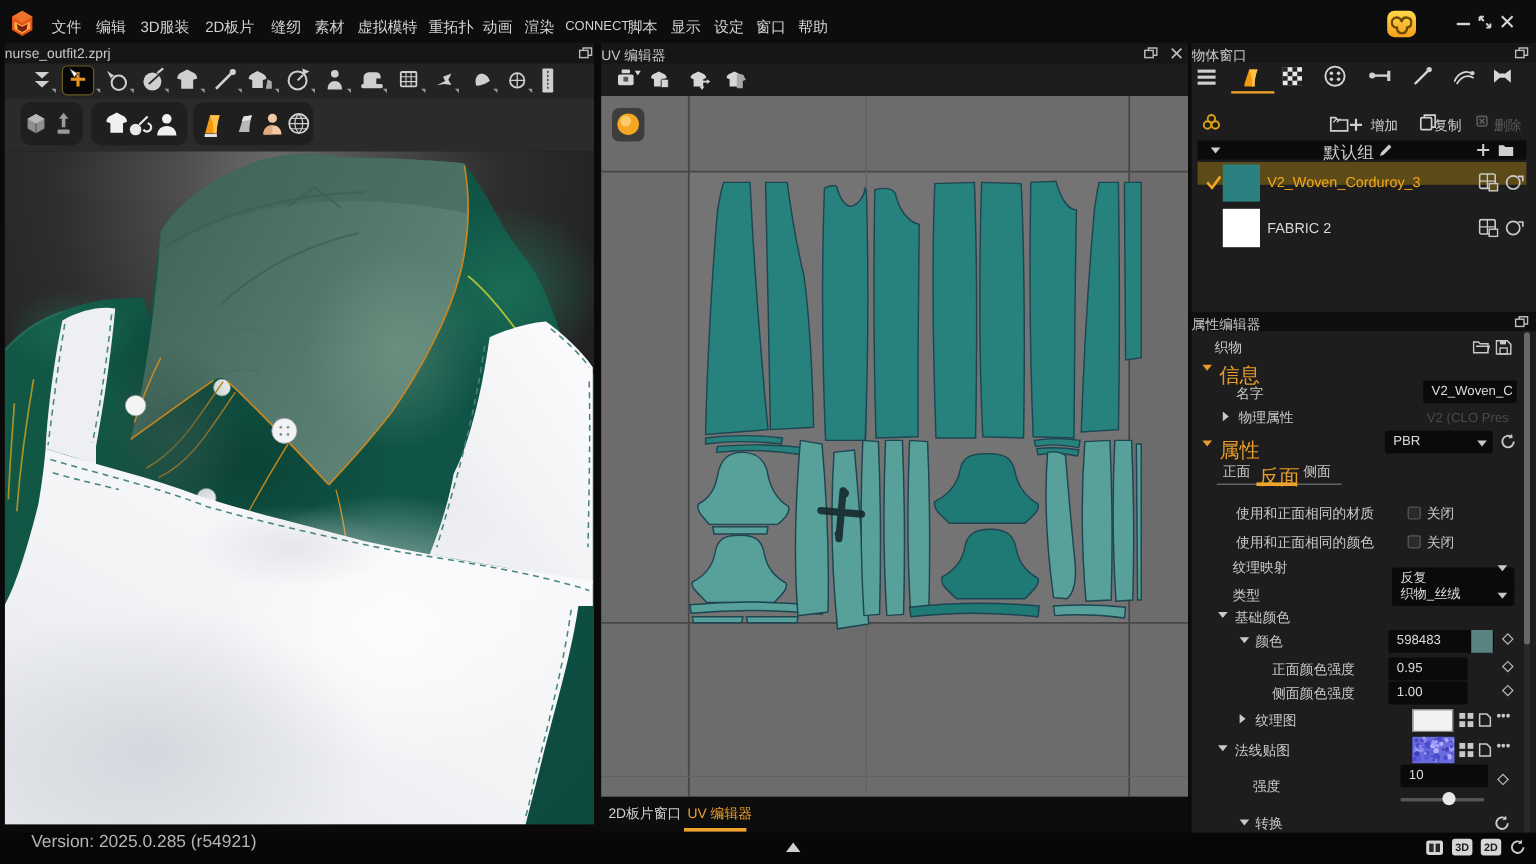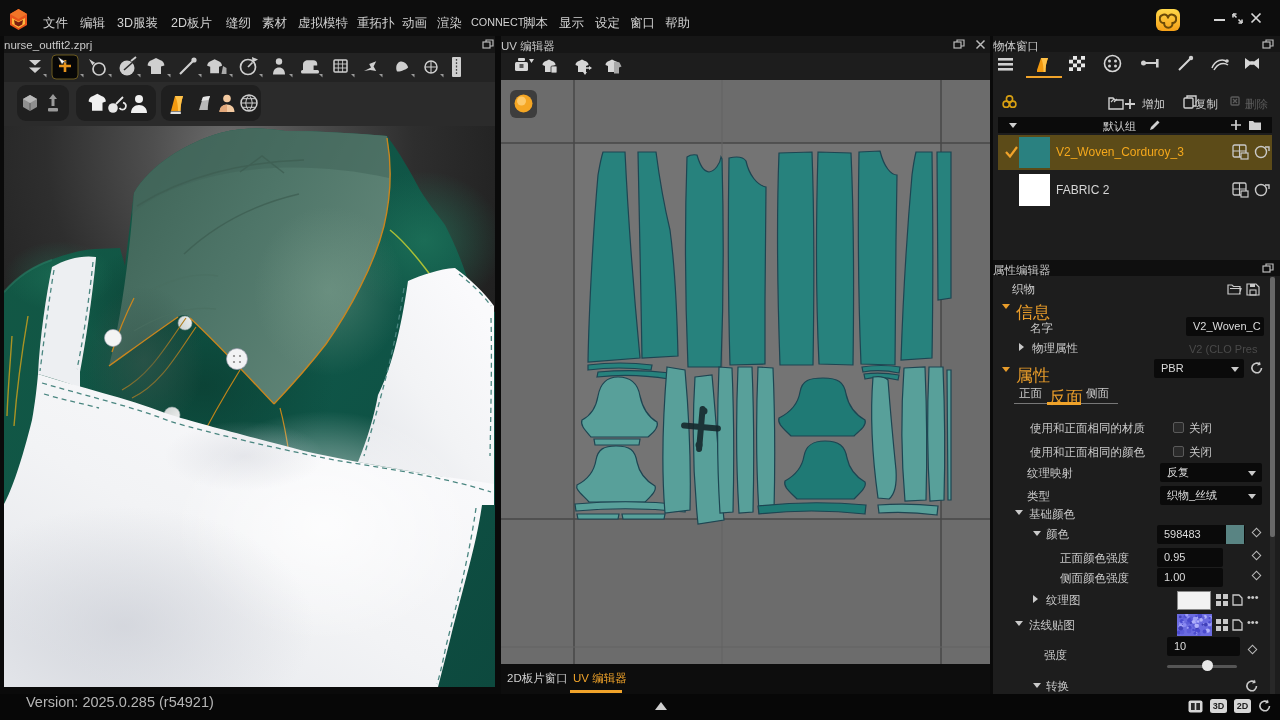--- a/index.html
+++ b/index.html
@@ -441,32 +441,32 @@
     <text x="149" y="17" font-size="11.5" fill="#cfcfcf">增加</text>
     <text x="202" y="17" font-size="11.5" fill="#cfcfcf">复制</text>
     <g fill="none" stroke="#5a5a5a" stroke-width="1.4">
           <path d="M240 8 l4 4 m0-4 l-4 4"></path>
           <rect x="238" y="6" width="8" height="8" rx="1"></rect>
         </g>
     <text x="252" y="17" font-size="11.5" fill="#5a5a5a">删除</text>
   </svg>
   <div class="abs" style="left:5px;top:81px;width:274px;height:16px;background:#0b0b0b">
     <div class="tri-d" style="left:11px;top:6px;border-top-color:#cfcfcf"></div>
-    <span class="abs" style="left:105px;top:2px;font-size:11px;color:#cfcfcf">默认组</span>
+    <span class="abs" style="left:105px;top:2px;font-size:14px;color:#cfcfcf">默认组</span>
     <svg class="abs" style="left:150px;top:2px" width="13" height="13" viewBox="0 0 13 13">
           <path d="M2 11 l1-3 6.5-6.5 2 2 L5 10 Z" fill="#cfcfcf"></path>
         </svg>
     <svg class="abs" style="left:232px;top:2px" width="12" height="12" viewBox="0 0 12 12">
           <path d="M6 1 v10 M1 6 h10" stroke="#cfcfcf" stroke-width="1.7"></path>
         </svg>
     <svg class="abs" style="left:250px;top:2px" width="14" height="12" viewBox="0 0 14 12">
           <path d="M1 2 h4 l1.5 1.5 H13 V11 H1 Z" fill="#cfcfcf"></path>
         </svg>
   </div>
-  <div class="abs" style="left:5px;top:99px;width:274px;height:35px;background:#5c4b18">
+  <div class="abs" style="left:5px;top:99px;width:274px;height:19px;background:#5c4b18">
     <svg class="abs" style="left:7px;top:11px" width="13" height="12" viewBox="0 0 13 12">
           <path d="M1 6 l4 4.5 L12 1" fill="none" stroke="#f0a32a" stroke-width="2.2"></path>
         </svg>
     <div class="abs" style="left:21px;top:2px;width:31px;height:31px;background:#2a8180"></div>
     <span class="abs" style="left:58px;top:10px;font-size:12px;color:#f5a81c">V2_Woven_Corduroy_3</span>
     <svg class="abs" style="left:234px;top:9px" width="17" height="16" viewBox="0 0 17 16">
           <rect x="1" y="1" width="13" height="12" rx="1.5" fill="none" stroke="#c9c9c9" stroke-width="1.3"></rect>
           <path d="M1 7 h13 M7.5 1 v12" stroke="#c9c9c9" stroke-width="1.1"></path>
           <rect x="9" y="9" width="7" height="6" fill="#5c4b18" stroke="#c9c9c9" stroke-width="1.2"></rect>
         </svg>
@@ -525,21 +525,21 @@
   <span class="lbl" style="left:93px;top:350px">侧面</span>
   <div class="abs" style="left:21px;top:367px;width:104px;height:1px;background:#777"></div>
   <div class="abs" style="left:54px;top:366px;width:34px;height:3px;background:#f0a32a"></div>
   <span class="lbl" style="left:37px;top:385px">使用和正面相同的材质</span>
   <div class="abs" style="left:180px;top:386px;width:11px;height:11px;background:#2a2a2a;border:1px solid #5a5a5a;border-radius:2px"></div>
   <span class="lbl" style="left:196px;top:385px">关闭</span>
   <span class="lbl" style="left:37px;top:409px">使用和正面相同的颜色</span>
   <div class="abs" style="left:180px;top:410px;width:11px;height:11px;background:#2a2a2a;border:1px solid #5a5a5a;border-radius:2px"></div>
   <span class="lbl" style="left:196px;top:409px">关闭</span>
   <span class="lbl" style="left:34px;top:430px">纹理映射</span>
-  <div class="inp" style="left:167px;top:427px;width:102px;height:19px;line-height:19px">反复</div>
+  <div class="inp" style="left:167px;top:437px;width:102px;height:19px;line-height:19px">反复</div>
   <div class="tri-d" style="left:255px;top:435px;border-top-color:#c9c9c9"></div>
   <span class="lbl" style="left:34px;top:453px">类型</span>
   <div class="inp" style="left:167px;top:450px;width:102px;height:19px;line-height:19px">织物_丝绒</div>
   <div class="tri-d" style="left:255px;top:458px;border-top-color:#c9c9c9"></div>
   <div class="tri-d" style="left:22px;top:474px;border-top-color:#c9c9c9"></div>
   <span class="lbl" style="left:36px;top:471px">基础颜色</span>
   <div class="tri-d" style="left:40px;top:495px;border-top-color:#c9c9c9"></div>
   <span class="lbl" style="left:53px;top:491px">颜色</span>
   <div class="inp" style="left:164px;top:489px;width:88px;height:19px;line-height:19px">598483</div>
   <div class="abs" style="left:233px;top:489px;width:18px;height:19px;background:#598483"></div>

